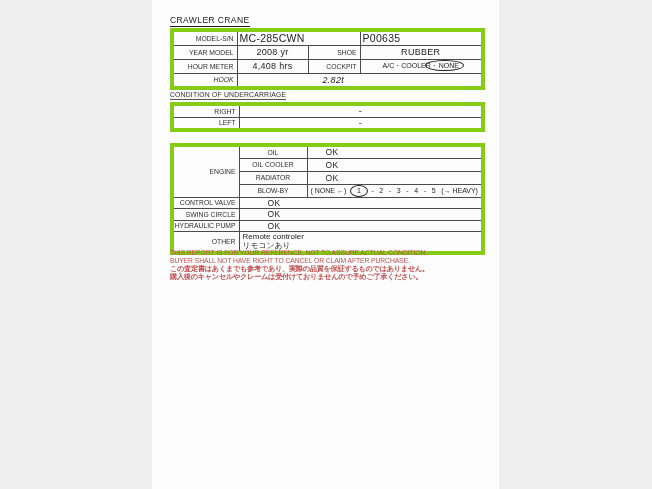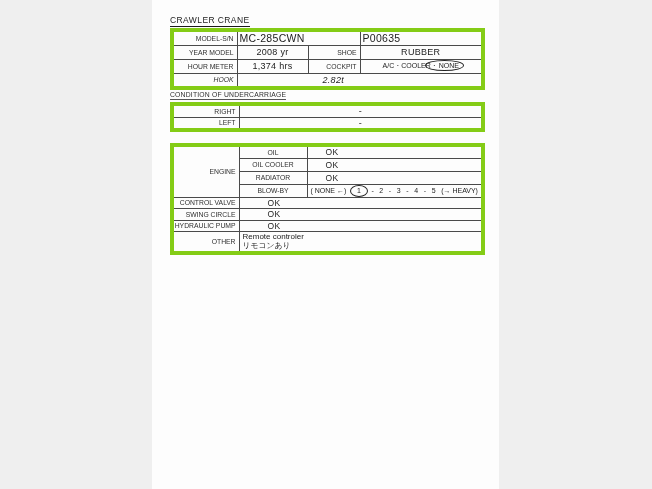--- a/index.html
+++ b/index.html
@@ -82,21 +82,21 @@
       <td class="val-big">P00635</td>
     </tr>
     <tr style="height:14px;">
       <td class="lbl">YEAR MODEL</td>
       <td class="val-mid">2008 yr</td>
       <td class="lbl">SHOE</td>
       <td class="val-mid">RUBBER</td>
     </tr>
     <tr style="height:14px;">
       <td class="lbl">HOUR METER</td>
-      <td class="val-mid">1,374 hrs</td>
+      <td class="val-mid">4,408 hrs</td>
       <td class="lbl">COCKPIT</td>
       <td class="val-cockpit"><span>A/C・COOLER・</span><span class="circled-none">NONE</span></td>
     </tr>
     <tr style="height:15px;font-style:italic;">
       <td class="lbl">HOOK</td>
       <td class="hook-val" colspan="3">2.82t</td>
     </tr>
   </tbody>
     </table>
 
@@ -172,14 +172,20 @@
     <tr style="height:19px;">
       <td class="lbl">OTHER</td>
       <td class="other-cell" colspan="2">
         <div>Remote controler</div>
         <div class="other-jp">リモコンあり</div>
       </td>
     </tr>
   </tbody>
     </table>
 
+  <div class="disclaimer" style="color: rgb(193, 79, 79);">
+    <div class="disc-line">THIS REPORT IS FOR YOUR REFERENCE, NOT TO ASSURE ACTUAL CONDITION.</div>
+    <div class="disc-line">BUYER SHALL NOT HAVE RIGHT TO CANCEL OR CLAIM AFTER PURCHASE.</div>
+    <div class="disc-line disc-line-jp">この査定書はあくまでも参考であり、実際の品質を保証するものではありません。</div>
+    <div class="disc-line disc-line-jp">購入後のキャンセルやクレームは受付けておりませんので予めご了承ください。</div>
+  </div>
 
 </div>
 
 </body></html>

